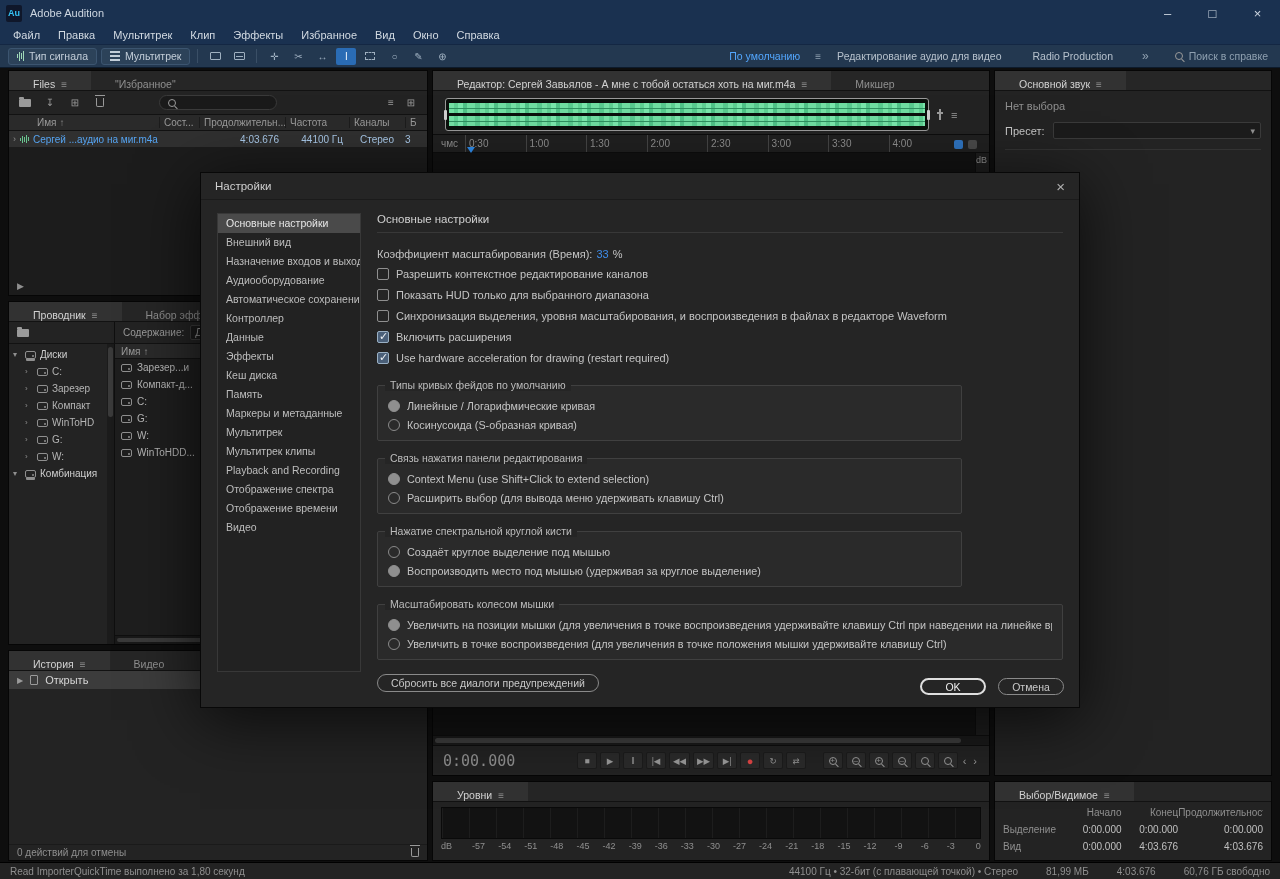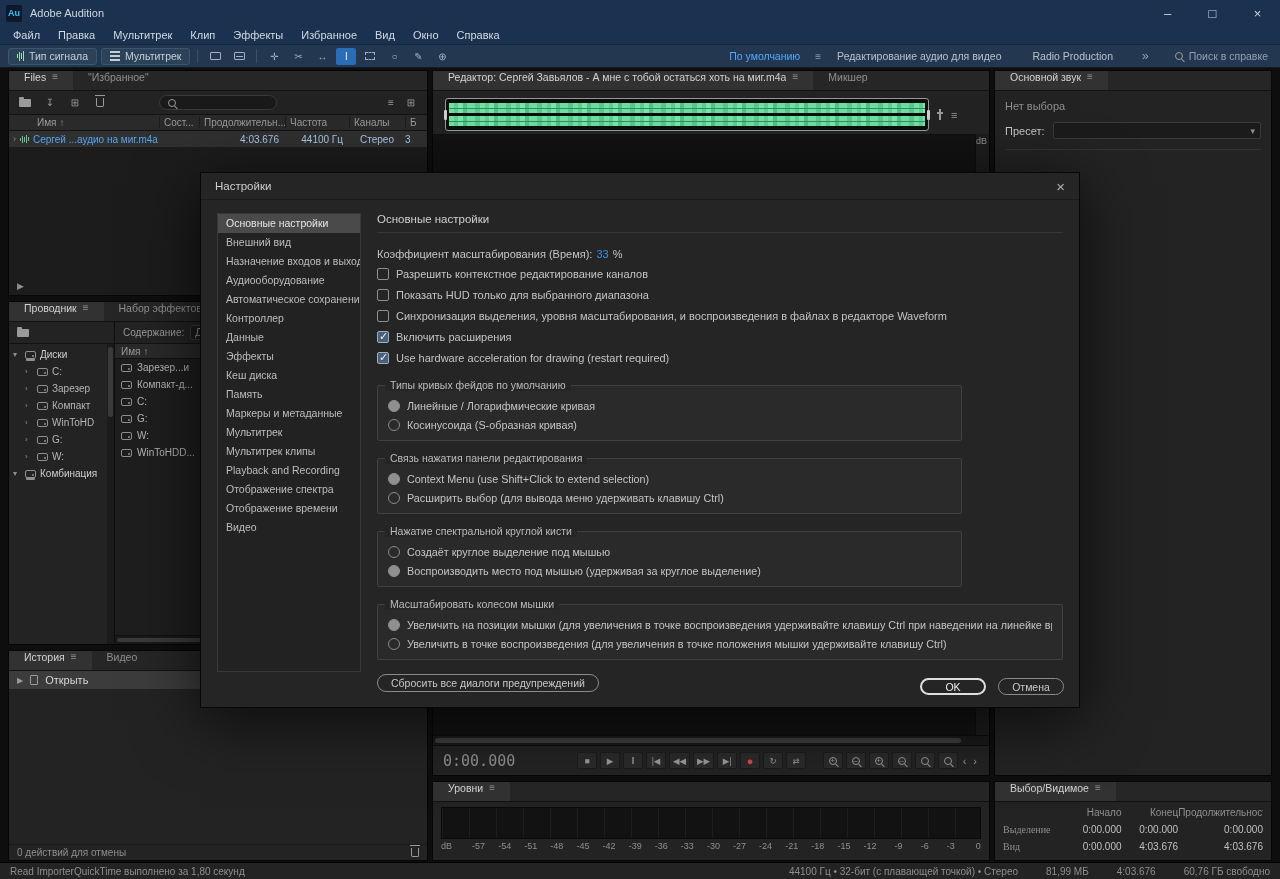--- a/index.html
+++ b/index.html
@@ -54,21 +54,21 @@
   .mag::after { content:""; position:absolute; width:4px; height:1px; background:#9a9a9a; right:-3px; bottom:-2px; transform:rotate(45deg); }
   .mag.plus::before, .mag.minus::before { position:absolute; inset:0; display:flex; align-items:center; justify-content:center;
     font-size:8px; line-height:1; color:#9a9a9a; }
   .mag.plus::before { content:"+"; }
   .mag.minus::before { content:"–"; }
 
   
   .workspace { position:absolute; top:68px; left:0; right:0; bottom:17px; background:#0e0e0e; }
   .panel { position:absolute; background:#232323; border:1px solid #060606; display:flex; flex-direction:column; }
   .ptabs { height:20px; background:#262626; display:flex; align-items:stretch; border-bottom:1px solid #121212; flex:none; }
-  .ptab { display:flex; align-items:flex-start; gap:6px; padding:0 15px; color:#8f8f8f; font-size:10.5px; white-space:nowrap; }
+  .ptab { display:flex; align-items:flex-end; gap:6px; padding:0 24px; color:#8f8f8f; font-size:10.5px; white-space:nowrap; }
   .ptab.active { background:#323232; color:#d2d2d2; }
   .ptab .lbl { white-space:nowrap; overflow:hidden; text-overflow:ellipsis; max-width:360px; display:inline-block; }
   .pmenu { color:#8f8f8f; font-size:10px; }
 
   .p-files   { left:8px;   top:2px;   width:420px; height:226px; }
   .p-editor  { left:432px; top:2px;   width:558px; height:706px; }
   .p-esound  { left:994px; top:2px;   width:278px; height:706px; }
   .p-browser { left:8px;   top:233px; width:420px; height:344px; }
   .p-history { left:8px;   top:582px; width:420px; height:211px; }
   .p-levels  { left:432px; top:713px; width:558px; height:80px; }
@@ -182,21 +182,21 @@
   
   .lv-meter { margin:5px 8px 2px; height:32px; background:#121212; border:1px solid #0a0a0a;
               background-image:repeating-linear-gradient(90deg,#1d1d1d 0 1px,transparent 1px 27px); }
   .lv-scale { display:flex; padding:0 8px 3px; align-items:center; }
   .lv-db { width:18px; color:#8f8f8f; font-size:9px; }
   .lv-val { flex:1; text-align:right; color:#8f8f8f; font-size:9px; }
 
   
   .sv-table { padding:5px 8px; display:grid; grid-template-columns:62px 1fr 1fr 1.5fr; row-gap:6px; font-size:10px; align-content:start; }
   .sv-h { color:#8f8f8f; text-align:right; overflow:hidden; white-space:nowrap; }
-  .sv-label { color:#8f8f8f;font-family:Liberation Serif, serif; }
+  .sv-label { color:#8f8f8f; }
   .sv-v { color:#c0c0c0; text-align:right; }
 
   
   .statusbar { position:absolute; left:0; right:0; bottom:0; height:17px; background:#232323; border-top:1px solid #000;
                display:flex; align-items:center; padding:0 10px; font-size:10px; color:#8f8f8f; }
   .sb-right { margin-left:auto; display:flex; }
   .sb-right span { margin-left:28px; white-space:nowrap; }
 
   
   .dialog { position:absolute; left:200px; top:172px; width:880px; height:536px; background:#252525;
@@ -419,20 +419,37 @@
           <div class="wavestrip">
               <div class="wv"></div>
               <div class="cl"></div>
             </div>
         </div>
         <div class="ov-icons">
           <span class="fader-icon"></span>
           <span>≡</span>
         </div>
       </div>
+      <div class="ed-ruler">
+        <span class="runit">чмс</span>
+        <div class="rticks">
+
+        <span class="rtick">0:30</span>
+            <span class="rtick">1:00</span>
+            <span class="rtick">1:30</span>
+            <span class="rtick">2:00</span>
+            <span class="rtick">2:30</span>
+            <span class="rtick">3:00</span>
+            <span class="rtick">3:30</span>
+            <span class="rtick">4:00</span>
+          </div>
+        <div class="playhead"></div>
+        <span class="mini-ic b"></span>
+        <span class="mini-ic g"></span>
+      </div>
       <div class="ed-main">
         <div class="vruler">
           <span class="db">dB</span>
         </div>
       </div>
       <div class="ed-hscroll">
           <div class="thumb"></div>
         </div>
       <div class="ed-transport">
         <span class="t-time">0:00.000</span>

